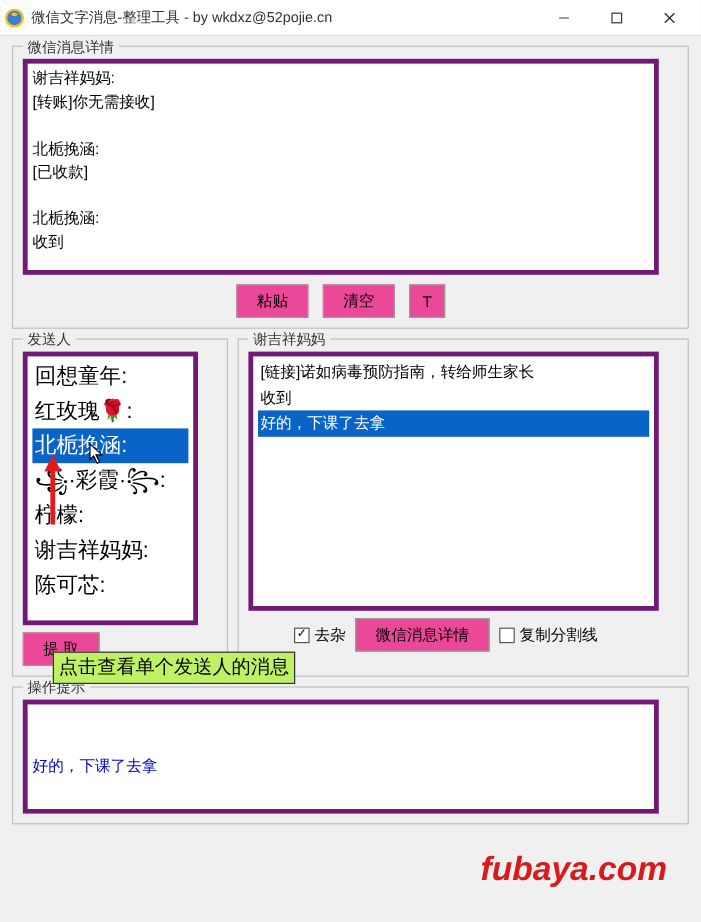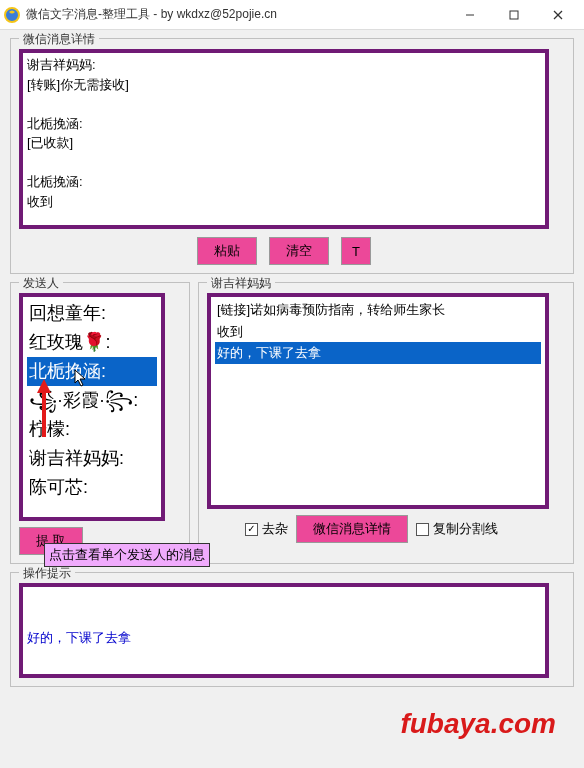--- a/index.html
+++ b/index.html
@@ -116,24 +116,24 @@
   width: 13px; height: 13px;
   border: 1px solid #555;
   background: #fff;
   display: inline-flex;
   align-items: center; justify-content: center;
   font-size: 10px; line-height: 1;
 }
 
 .tooltip {
   position: absolute;
-  background: #f0abfc;
+  background: #bef264;
   border: 1px solid #333;
   padding: 2px 4px;
-  font-size: 13px;
+  font-size: 16px;
   z-index: 100;
   left: 44px;
   top: 543px;
   white-space: nowrap;
 }
 
 .arrow {
   position: absolute;
   left: 34px;
   top: 379px;

